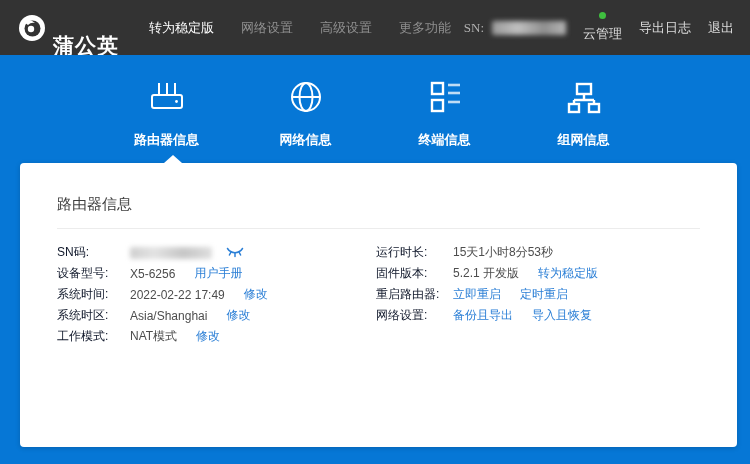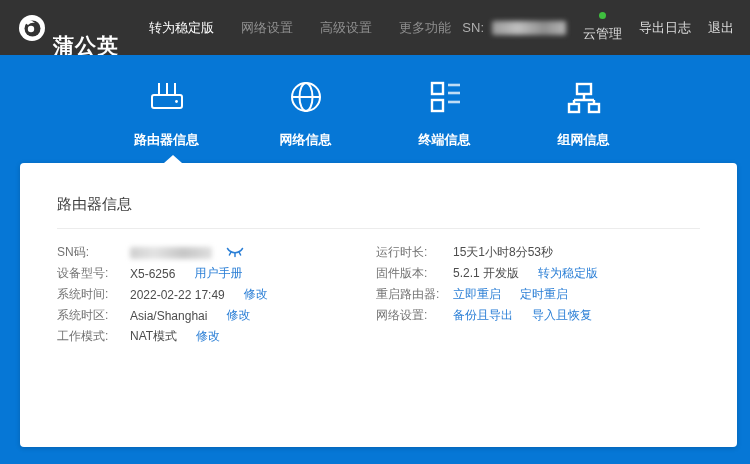--- a/index.html
+++ b/index.html
@@ -7,21 +7,21 @@
   body { font-family:"Liberation Sans","DejaVu Sans",sans-serif; background:#0677d6; }
 
   
   .topbar { height:55px; background:#333333; display:flex; align-items:center; padding:0 16px 0 18px; }
   .logo { display:flex; align-items:center; gap:7px; margin-right:30px; }
   .logo-text { color:#ffffff; font-size:21px; font-weight:bold; letter-spacing:1px;margin-top:36px; }
   .nav { display:flex; gap:27px; font-size:13px; color:#8f8f8f; }
   .nav-item { cursor:pointer; white-space:nowrap; }
   .nav-item.active { color:#ffffff; }
   .topbar-right { margin-left:auto; display:flex; align-items:center; gap:17px; font-size:13px; color:#dcdcdc; }
-  .sn-group { display:flex; align-items:center; gap:8px; }
+  .sn-group { display:flex; align-items:center; gap:8px;font-family:Liberation Serif, serif; }
   .sn-label { color:#b0b0b0; }
   .blur-chip { width:74px; height:14px; border-radius:2px; background:linear-gradient(90deg,#9a9a9a,#c0c0c0 35%,#8f8f8f 70%,#b5b5b5); filter:blur(2.5px); }
   .cloud { display:flex; align-items:center; gap:6px; cursor:pointer;flex-direction:column; }
   .green-dot { width:7px; height:7px; border-radius:50%; background:#3fbf3f; }
   .tb-link { cursor:pointer; white-space:nowrap; }
 
   
   .main { position:relative; height:409px; background:#0677d6; }
   .tabs { display:flex; justify-content:center; gap:41px; padding-top:24px; }
   .tab { width:98px; display:flex; flex-direction:column; align-items:center; color:#ffffff; cursor:pointer; }
@@ -31,21 +31,21 @@
   
   .card { position:absolute; left:20px; right:13px; top:108px; bottom:17px;
           background:#ffffff; border-radius:4px; box-shadow:0 1px 5px rgba(0,0,0,0.18); }
   .caret { position:absolute; top:-8px; left:144px; width:0; height:0;
            border-left:9px solid transparent; border-right:9px solid transparent; border-bottom:8px solid #ffffff; }
   .card-title { padding:32px 37px 0; font-size:15px; color:#3e3e3e; }
   .divider { height:1px; background:#ececec; margin:14px 37px 0; }
   .form { display:grid; grid-template-columns:319px 1fr; padding:13px 37px 0; font-size:12px; }
   .col { display:flex; flex-direction:column; }
   .row { display:flex; align-items:center; height:21px; white-space:nowrap; }
-  .f-label { width:73px; flex-shrink:0; color:#737373; }
+  .f-label { width:73px; flex-shrink:0; color:#0f172a; }
   .col-right .f-label { width:77px; }
   .f-value { color:#4d4d4d; margin-right:19px; }
   .f-link { color:#2b7fd6; margin-right:19px; cursor:pointer; text-decoration:none; }
   .blur-value { width:82px; height:12px; border-radius:2px; margin-right:14px;
                 background:linear-gradient(90deg,#cfcfcf,#e3e3e3 30%,#c6c6c6 65%,#dedede); filter:blur(2.5px); }
   .eye { display:flex; align-items:center; cursor:pointer; }
 </style>
 </head>
 <body>
 

